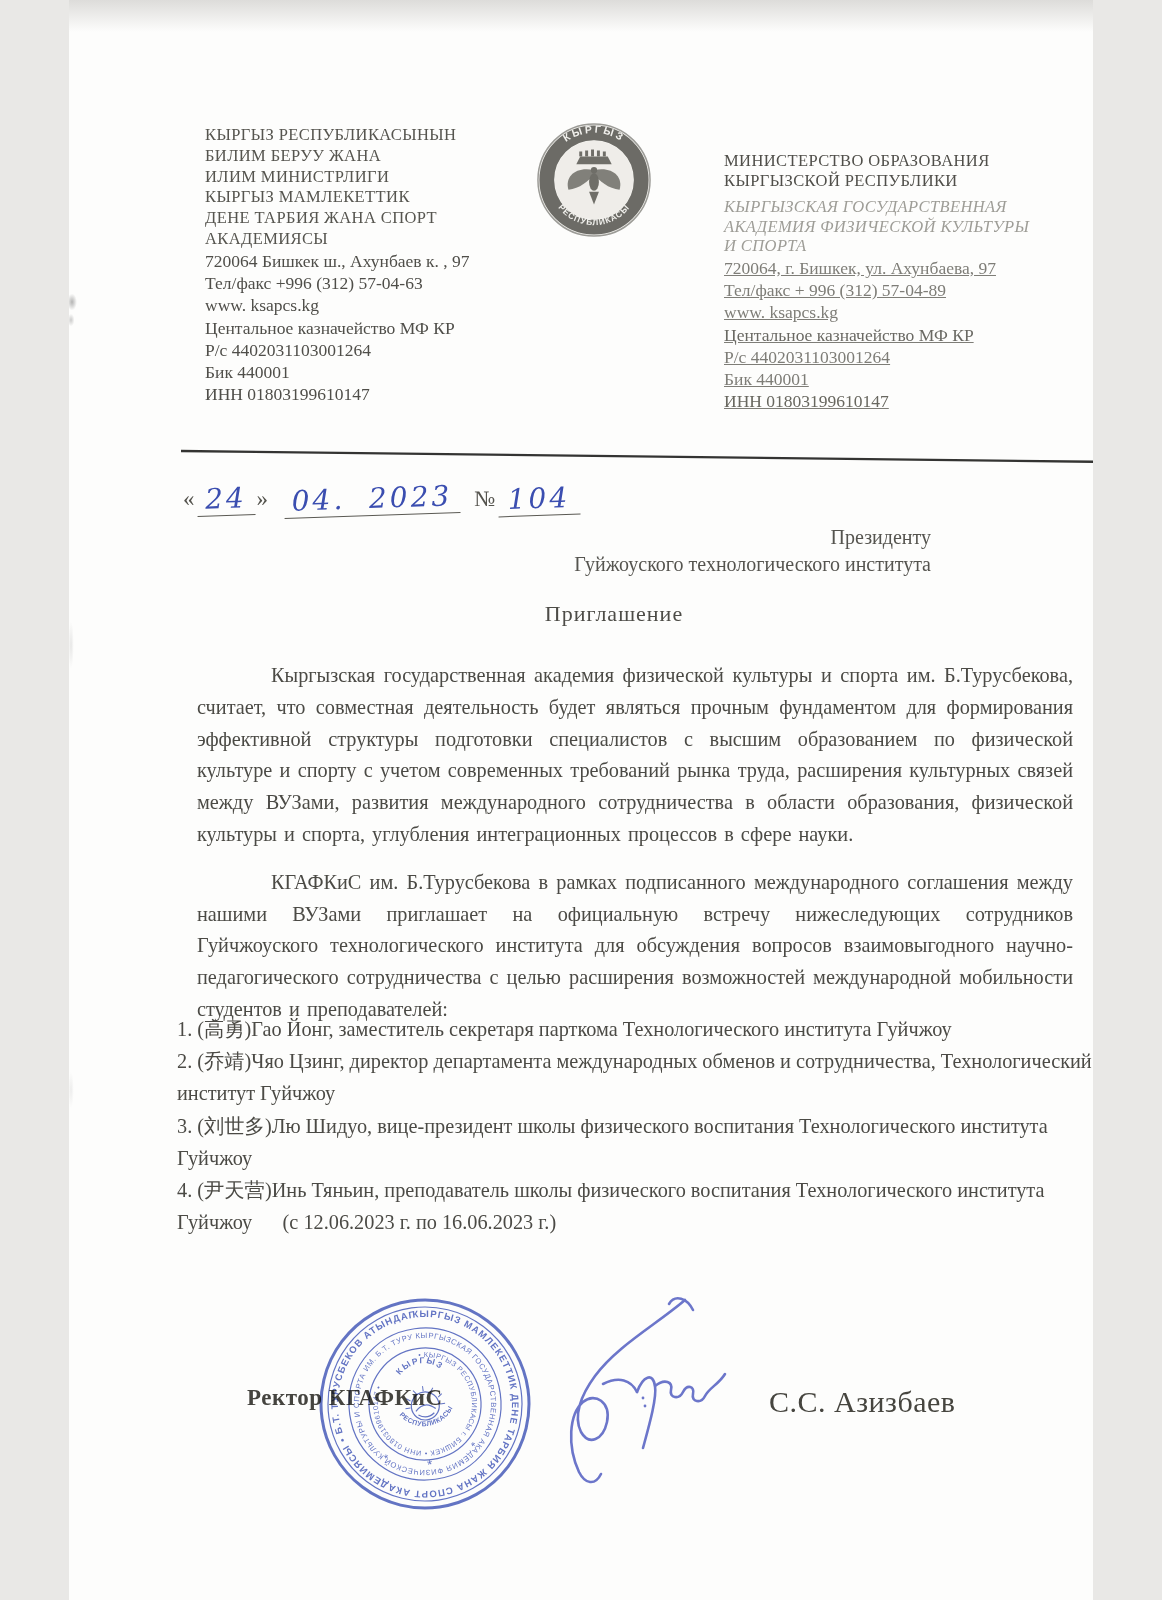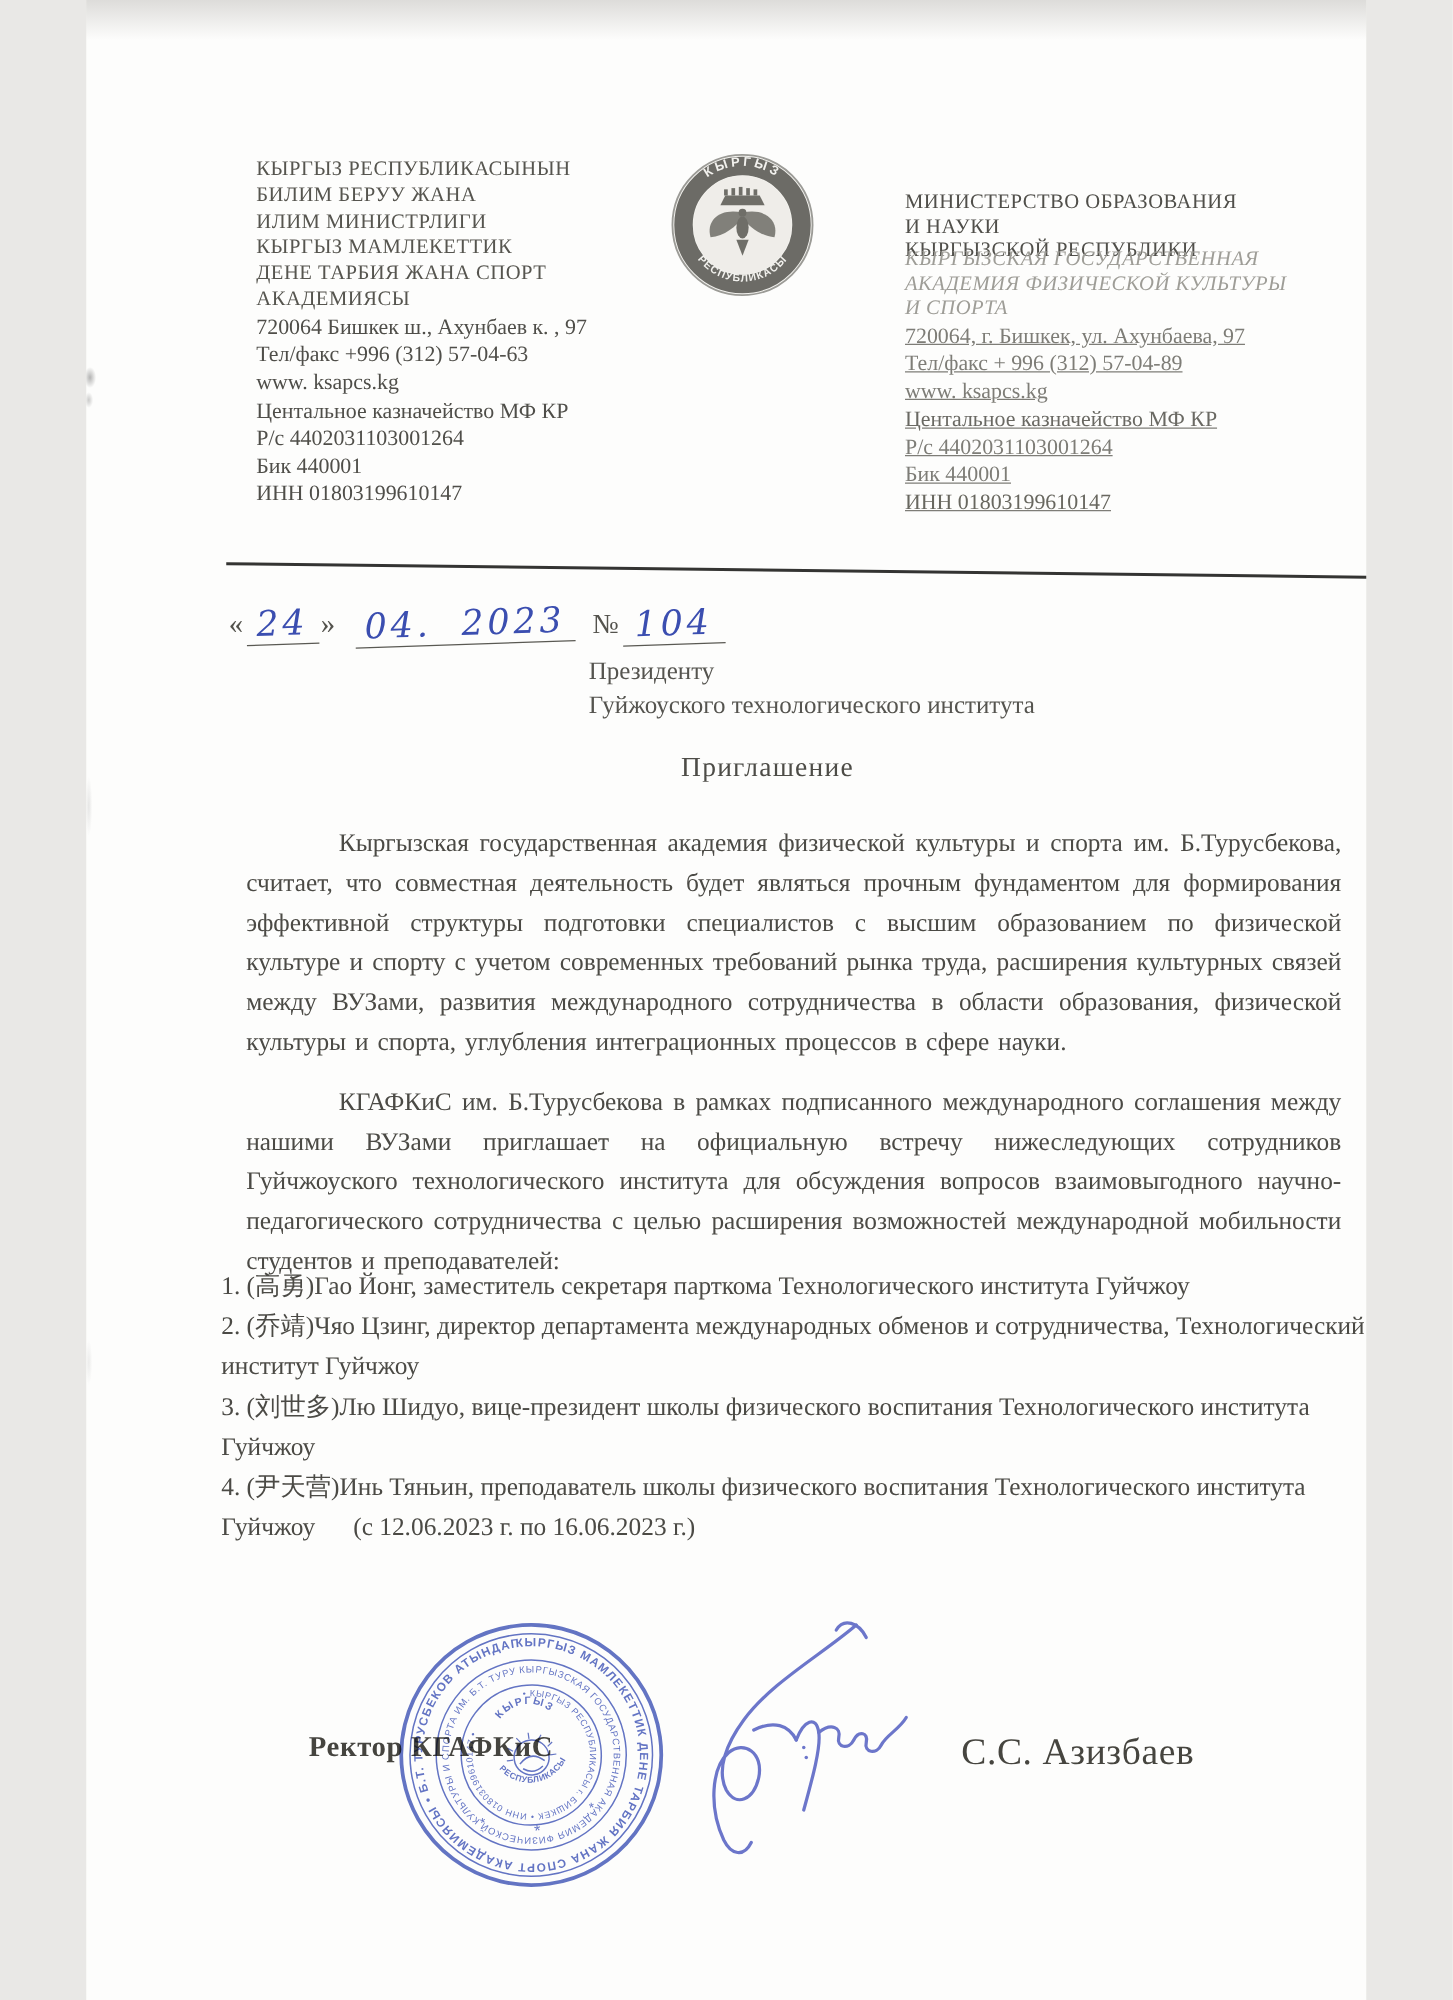--- a/index.html
+++ b/index.html
@@ -31,21 +31,21 @@
   .ref-row{left:112px;top:474px;height:42px;display:flex;align-items:flex-end;font-size:23px;color:#54534d;}
   .ref-quote{padding:0 2px 4px 2px;}
   .ref-numsign{padding:0 3px 4px 14px;font-size:22px;}
   .hw-slot{display:inline-block;border-bottom:1.7px solid #5a5953;text-align:center;
     font-family:"DejaVu Serif",serif;font-style:italic;font-size:28px;line-height:30px;
     color:#3b4eb0;letter-spacing:3px;transform:rotate(-2deg);padding-bottom:1px;}
   .slot-day{width:58px;}
   .slot-monthyear{width:176px;margin-left:14px;}
   .slot-number{width:82px;}
   
-  .recipient{right:162px;top:524px;width:460px;font-size:20px;line-height:27px;color:#55544f;}
+  .recipient{right:162px;top:524px;width:460px;text-align:right;font-size:20px;line-height:27px;color:#55544f;}
   
   .doc-title{left:80px;top:601px;width:930px;text-align:center;font-size:22px;letter-spacing:1px;color:#4d4c47;}
   
   .body-text{left:112px;top:644px;width:908px;}
   .body-text p{margin:16px;font-size:20.3px;line-height:31.8px;text-align:justify;text-indent:74px;word-spacing:2px;color:#4b4a45;}
   
   .delegates{left:108px;top:1013px;width:918px;font-size:20.3px;line-height:32.2px;color:#4b4a45;}
   .delegates div{margin:0;}
   
   .rector{left:178px;top:1385px;font-size:23px;font-weight:bold;letter-spacing:.5px;color:#45443f;}
@@ -104,21 +104,20 @@
       <path d="M60 50 C42 46 30 56 34 70 C45 69 55 61 60 54 Z" fill="#6c6b64"></path>
       <path d="M60 50 C78 46 90 56 86 70 C75 69 65 61 60 54 Z" fill="#6c6b64"></path>
       <circle cx="60" cy="50" r="3.2"></circle>
       <ellipse cx="60" cy="62" rx="5" ry="9"></ellipse>
       <path d="M55 72 L60 85 L65 72 Z"></path>
     </g>
   </svg>
 
   <div class="abs lh-right-org1">
     <div class="lh-line">МИНИСТЕРСТВО ОБРАЗОВАНИЯ</div>
-    <div class="lh-line">И  НАУКИ</div>
     <div class="lh-line">КЫРГЫЗСКОЙ РЕСПУБЛИКИ</div>
   </div>
   <div class="abs lh-right-org2">
     <div class="lh-line">КЫРГЫЗСКАЯ ГОСУДАРСТВЕННАЯ</div>
     <div class="lh-line">АКАДЕМИЯ ФИЗИЧЕСКОЙ КУЛЬТУРЫ</div>
     <div class="lh-line">И СПОРТА</div>
   </div>
   <div class="abs lh-right-contacts">
     <div class="lh-line">720064,  г. Бишкек, ул. Ахунбаева, 97</div>
     <div class="lh-line">Тел/факс  + 996 (312) 57-04-89</div>

